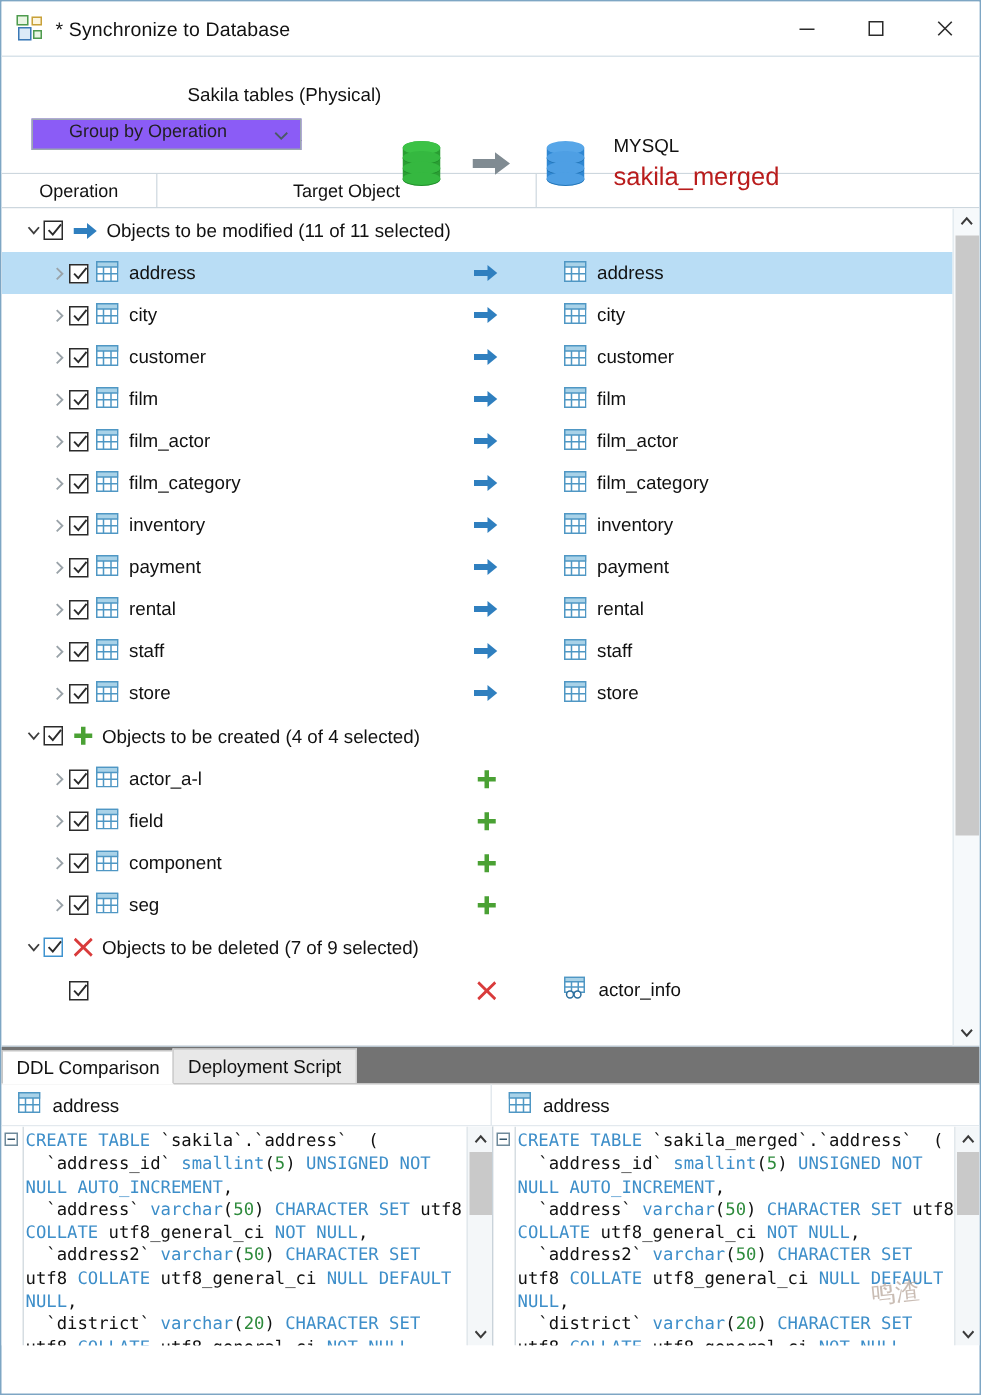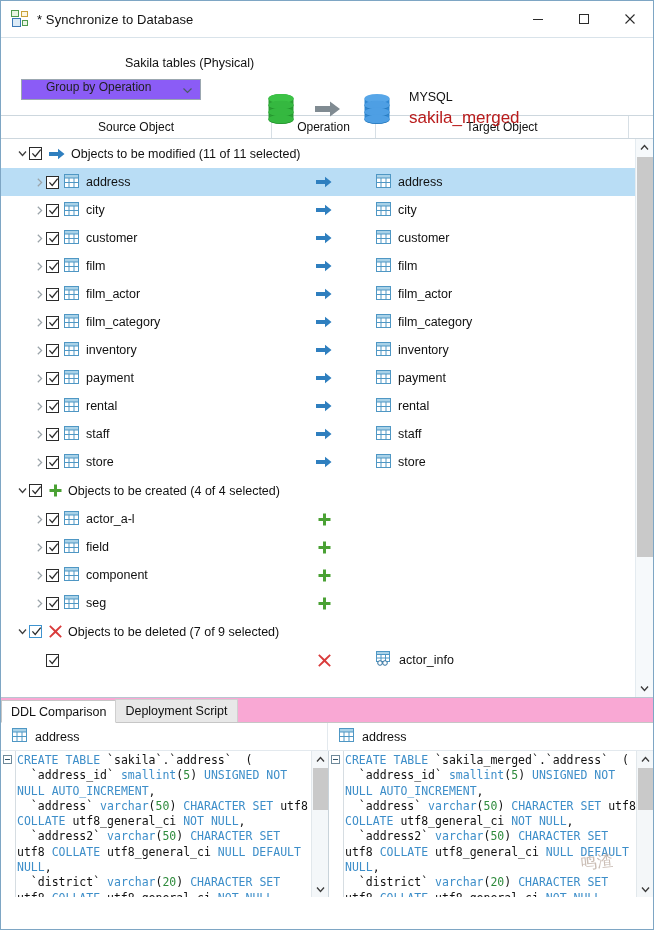--- a/index.html
+++ b/index.html
@@ -77,21 +77,21 @@
   .grpicon{margin-right:6px;display:flex;align-items:center;flex:0 0 auto;}
 
   
   .vsb{position:absolute;right:0;top:0;width:17px;bottom:0;background:#f6f9fb;
        border-left:1px solid #e4ebf0;}
   .vsb .arw{height:17px;display:flex;align-items:center;justify-content:center;color:#3b3b3b;}
   .vsb .arw.bot{position:absolute;bottom:0;left:0;right:0;}
   .vsb .thumb{position:absolute;left:1px;right:0;background:#c9c9c9;}
 
   
-  .tabstrip{height:24px;background:#f9a8d4;display:flex;align-items:flex-end;
+  .tabstrip{height:24px;background:#737373;display:flex;align-items:flex-end;
             border-bottom:1px solid #c6c6c6;}
   .tab{height:23px;display:flex;align-items:center;padding:0 9px;font-size:12.5px;color:#111;
        box-sizing:border-box;}
   .tab.active{background:#ffffff;border:1px solid #c6c6c6;border-bottom:1px solid #ffffff;
               margin-bottom:-1px;}
   .tab.inactive{background:#e8e8e8;border:1px solid #cfcfcf;border-bottom:none;margin-left:-1px;text-align:center;}
 
   
   .ddlhdr{display:flex;height:27px;background:#fff;border-bottom:1px solid #e3e9ee;}
   .ddlhdr .h{display:flex;align-items:center;gap:8px;padding-left:11px;box-sizing:border-box;
@@ -201,21 +201,20 @@
       </svg>
     </div>
 
     <div class="tgt-block">
       <div class="l1">MYSQL</div>
       <div class="l2">sakila_merged</div>
     </div>
   </div>
 
   <div class="colhdr">
-    <div class="c c1">Source Object</div>
     <div class="c c2">Operation</div>
     <div class="c c3">Target Object</div>
     <div class="c c4"></div>
   </div>
 
   <div class="treewrap">
     <div class="tree" id="tree-rows">
         <div class="grow grp ind-grp">
           <span class="chev-col" style="margin-left:-8px;">
             <svg width="11" height="11" viewBox="0 0 11 11">

